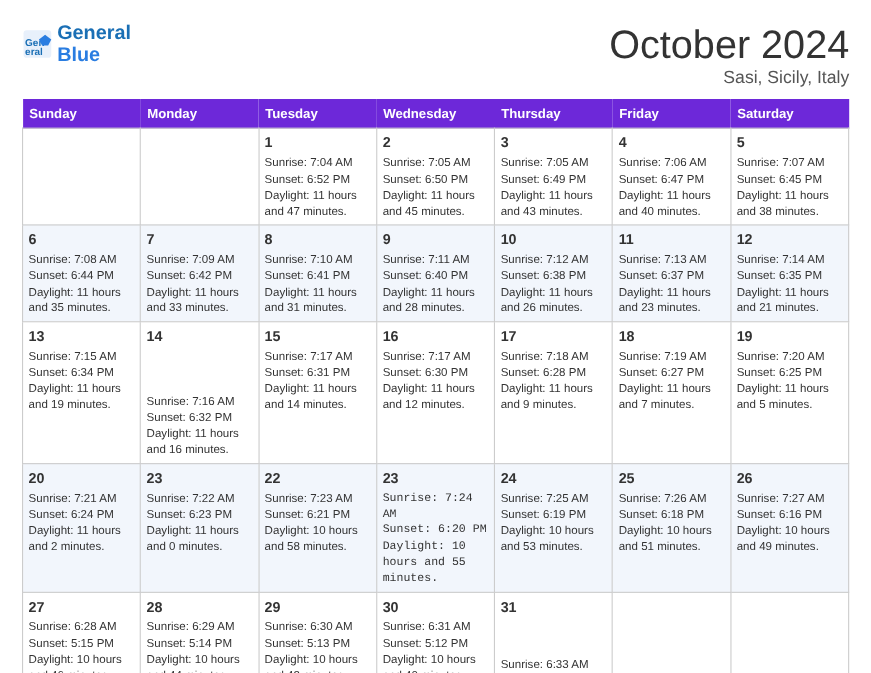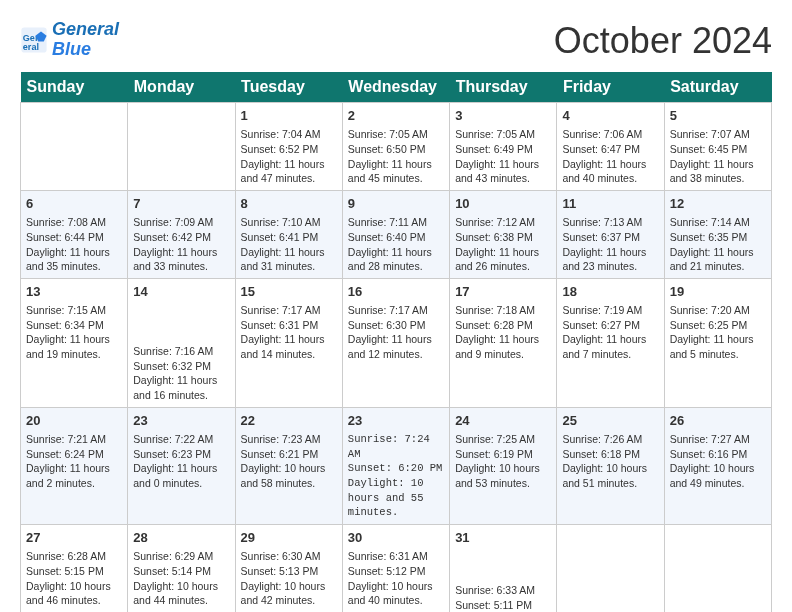--- a/index.html
+++ b/index.html
@@ -19,21 +19,20 @@
     .logo {
       display: flex;
       align-items: center;
       gap: 4px;
     }
     .logo-text {
       font-size: 18px;
       font-weight: bold;
       color: #333;
       line-height: 1.1;
-      font-style: italic;
     }
     .logo-text span {
       color: #1a6fb5;
     }
     .logo-icon {
       width: 28px;
       height: 28px;
     }
     .title-block {
       text-align: right;
@@ -46,25 +45,25 @@
     .subtitle {
       font-size: 16px;
       color: #555;
     }
     table {
       width: 100%;
       border-collapse: collapse;
       font-size: 11px;
     }
     thead tr th {
-      background-color: #0f766e;
+      background-color: #6d28d9;
       color: #fff;
       text-align: left;
       padding: 6px 6px;
-      font-size: 16px;
+      font-size: 12px;
       font-weight: bold;
     }
     tbody tr td {
       border: 1px solid #ccc;
       vertical-align: top;
       padding: 4px 5px;
       height: 80px;
       width: 106px;
       color: #333;
       line-height: 1.4;
@@ -102,20 +101,21 @@
     </svg>
     <div>
       <div class="logo-text">
         <span>General</span><br>
         <span style="color:#2a7de1">Blue</span>
       </div>
     </div>
   </div>
   <div class="title-block">
     <div class="month-title">October 2024</div>
+    <div class="subtitle">Sasi, Sicily, Italy</div>
   </div>
 </div>
 
 <table>
   <thead>
     <tr id="header-row">
         <th>Sunday</th>
         <th>Monday</th>
         <th>Tuesday</th>
         <th>Wednesday</th>

